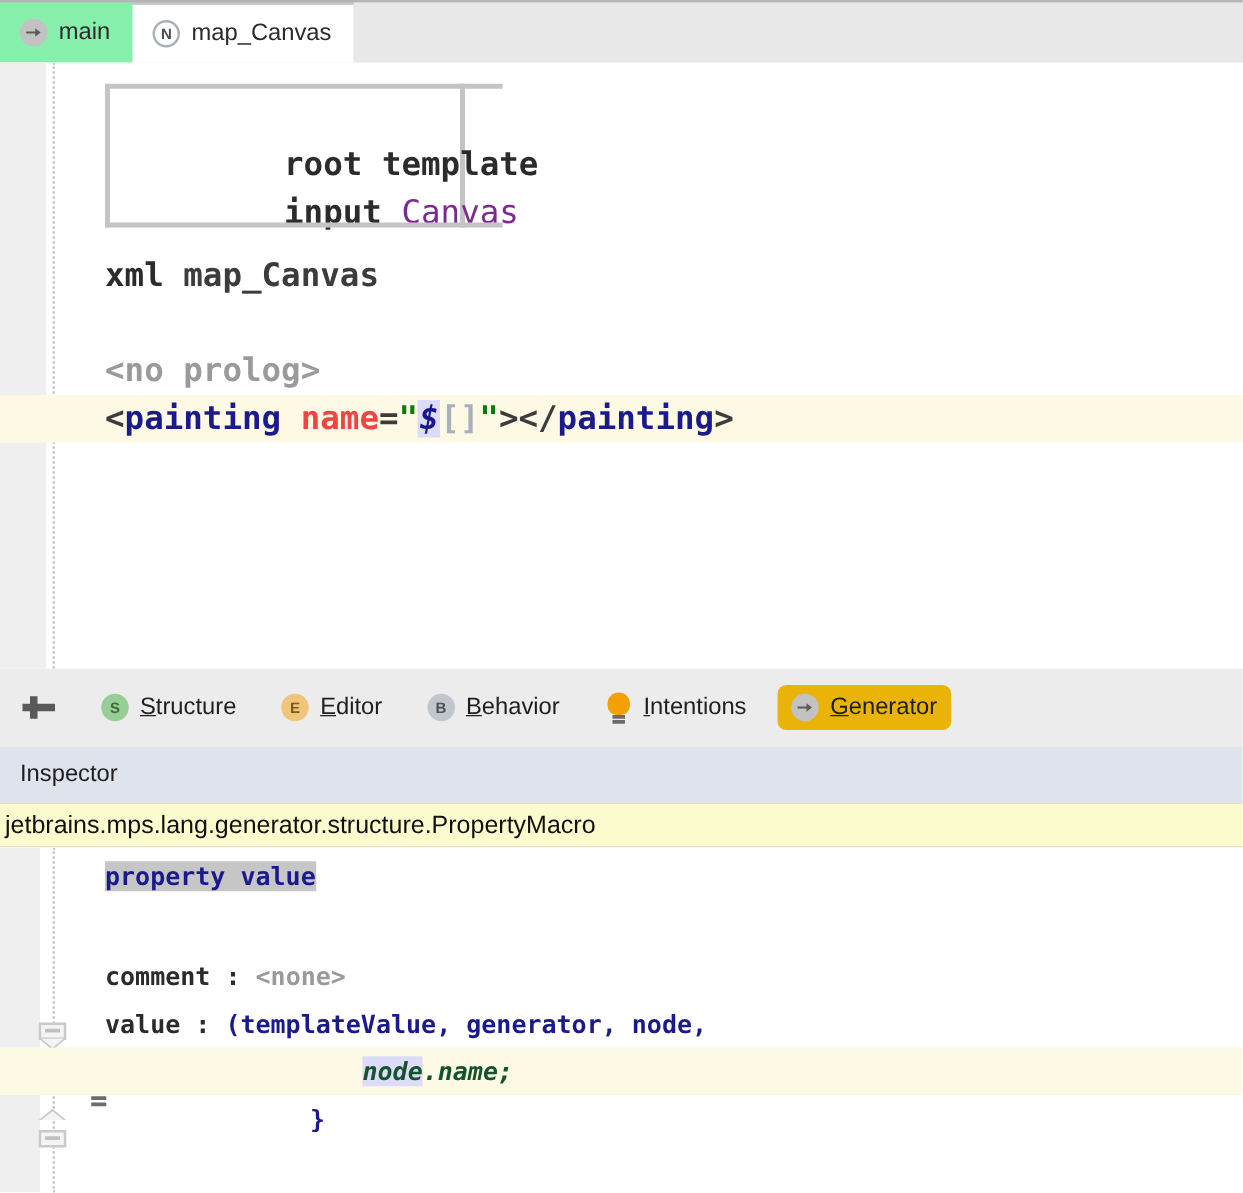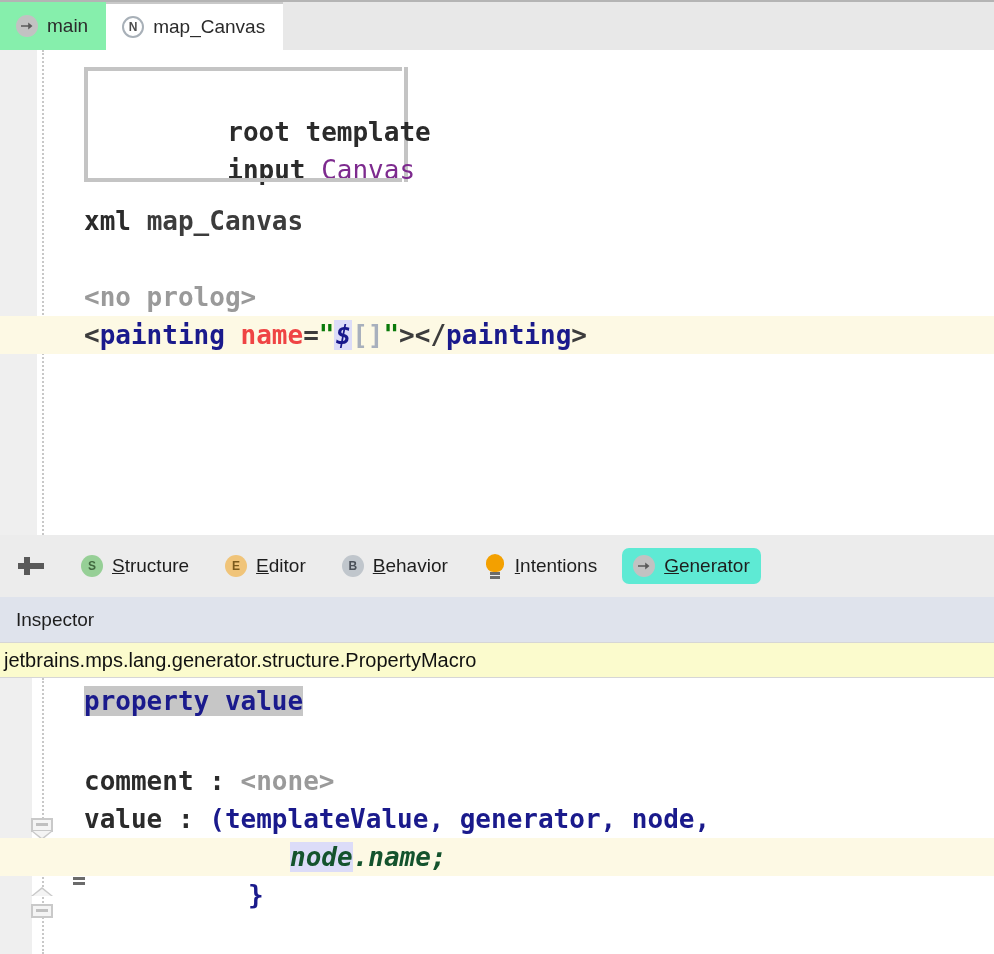--- a/index.html
+++ b/index.html
@@ -111,21 +111,21 @@
   .k-dark    { color: #3c3c3c; font-weight: bold; }
   .k-green   { color: #0a7a0a; font-weight: bold; }
   .k-mac     { color: #17178c; font-weight: bold; font-style: italic;
                background: #dcdcf8; padding: 0 1px; }
   .k-brk     { color: #a8b0bd; font-weight: bold; }
 
   
   .hdrblock {
     position: absolute;
     left: 84px; top: 17px;
-    width: 324px; height: 115px;
+    width: 288px; height: 115px;
     border-left: 4px solid #c4c4c4;
     border-right: 4px solid #c4c4c4;
     box-sizing: border-box;
   }
   .hdrblock::before, .hdrblock::after {
     content: "";
     position: absolute;
     left: -4px; width: 318px; height: 4px;
     background: #c4c4c4;
   }
@@ -172,21 +172,21 @@
     align-items: center;
     gap: 9px;
     padding: 7px 11px;
     border-radius: 7px;
     font-size: 19px;
     color: #1e1e1e;
     margin-right: 14px;
     cursor: default;
     flex: 0 0 auto;
   }
-  .aspect.selected { background: #5eead4; }
+  .aspect.selected { background: #eab308; }
   .aspect .lbl { }
   .aspect .lbl .u { text-decoration: underline; }
 
   .bulb {
     width: 22px; height: 24px;
     position: relative;
     flex: 0 0 auto;
   }
   .bulb .glass {
     position: absolute; left: 2px; top: 0;
@@ -236,21 +236,21 @@
     position: absolute;
     left: 0; top: 678px;
     width: 994px; height: 276px;
     background: #ffffff;
     overflow: hidden;
   }
   .inspector-body .gutter {
     width: 32px;
     background: #efefef;
   }
-  .inspector-body .code { font-size: 26px; line-height: 38px; }
+  .inspector-body .code { font-size: 20px; line-height: 38px; }
 
   .sel-gray {
     background: #c6c6c6;
     color: #1a1a8c;
     font-weight: bold;
   }
   .k-ital-gray {
     color: #14532d;
     font-style: italic;
     font-weight: bold;

